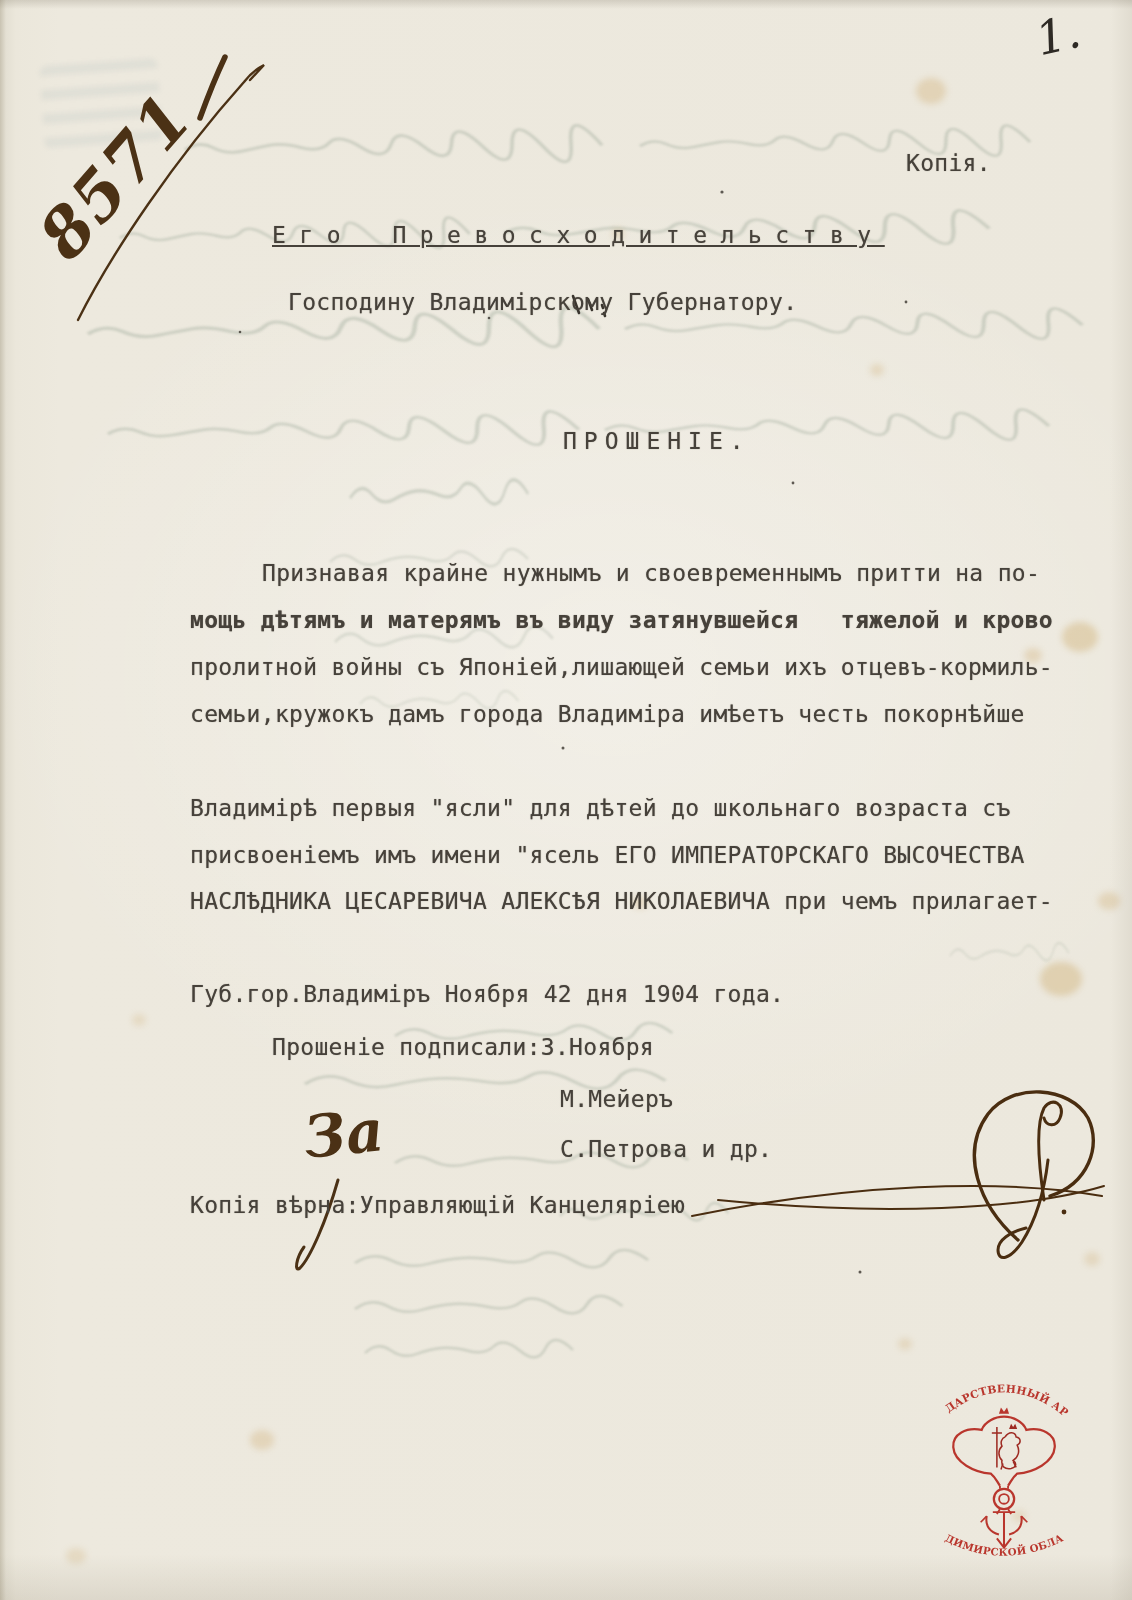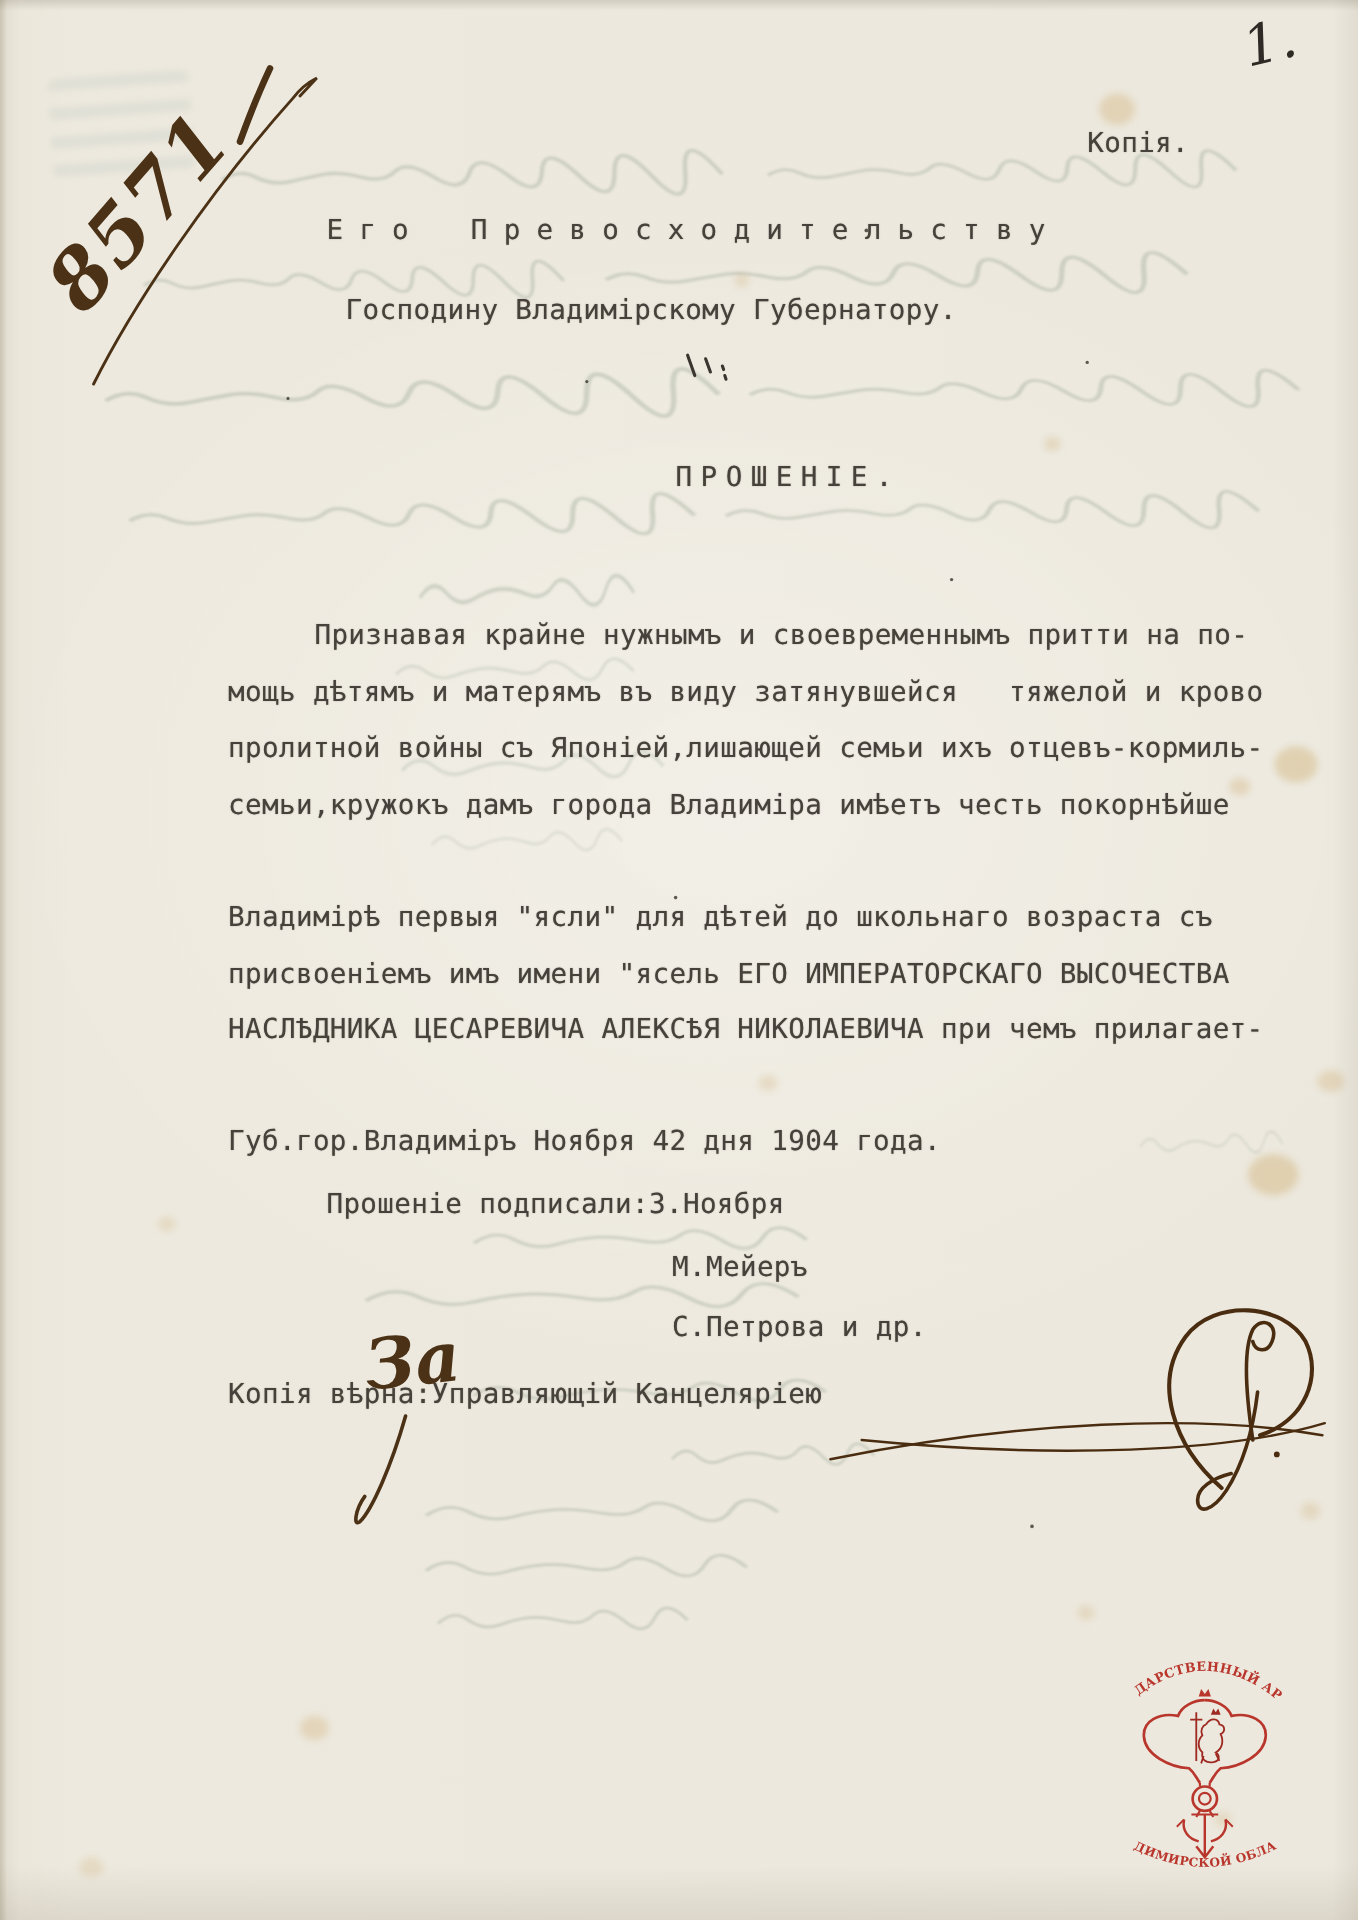--- a/index.html
+++ b/index.html
@@ -21,22 +21,23 @@
       linear-gradient(270deg, rgba(120,110,90,.10), rgba(120,110,90,0) 22px);
   }
   .typed{
     position:absolute;
     font-size:23px;
     line-height:28px;
     color:#46413a;
     letter-spacing:.3px;
     white-space:pre;
     text-shadow:0 0 1px rgba(70,63,54,.55);
-  }
-  .spread{letter-spacing:13.5px;word-spacing:11px;}
+    margin-top:43px;
+  }
+  .spread{letter-spacing:13.5px;word-spacing:11px;text-decoration:underline;}
   .spread-sm{letter-spacing:7px;}
   .hand{
     position:absolute;
     font-family:"DejaVu Serif","Liberation Serif",serif;
     font-style:italic;
     color:#4b3115;
   }
   .stain{position:absolute;border-radius:50%;filter:blur(3px);pointer-events:none;}
   .corner-ghost{
     position:absolute;left:42px;top:62px;width:118px;height:84px;
@@ -131,21 +132,21 @@
 
   <div class="typed" style="left:906px;top:106px;">Копія.</div>
 
   <div class="typed spread" style="left:272px;top:178px;">Его Превосходительству</div>
 
   <div class="typed" style="left:288px;top:245px;">Господину Владимірскому Губернатору.</div>
 
   <div class="typed spread-sm" style="left:563px;top:384px;">ПРОШЕНІЕ.</div>
 
   <div class="typed" style="left:262px;top:516px;">Признавая крайне нужнымъ и своевременнымъ притти на по-</div>
-  <div class="typed" style="left:190px;top:563px;">мощь дѣтямъ и матерямъ въ виду затянувшейся   тяжелой и крово</div>
+  <div class="typed" style="left:190px;top:563px;font-weight:bold;">мощь дѣтямъ и матерямъ въ виду затянувшейся   тяжелой и крово</div>
   <div class="typed" style="left:190px;top:610px;">пролитной войны съ Японіей,лишающей семьи ихъ отцевъ-кормиль-</div>
   <div class="typed" style="left:190px;top:657px;">семьи,кружокъ дамъ города Владиміра имѣетъ честь покорнѣйше</div>
   <div class="typed" style="left:190px;top:751px;">Владимірѣ первыя "ясли" для дѣтей до школьнаго возраста съ</div>
   <div class="typed" style="left:190px;top:798px;">присвоеніемъ имъ имени "ясель ЕГО ИМПЕРАТОРСКАГО ВЫСОЧЕСТВА</div>
   <div class="typed" style="left:190px;top:844px;">НАСЛѢДНИКА ЦЕСАРЕВИЧА АЛЕКСѢЯ НИКОЛАЕВИЧА при чемъ прилагает-</div>
   <div class="typed" style="left:190px;top:937px;">Губ.гор.Владиміръ Ноября 42 дня 1904 года.</div>
 
   <div class="typed" style="left:272px;top:990px;">Прошеніе подписали:З.Ноября</div>
   <div class="typed" style="left:560px;top:1042px;text-align:right;">М.Мейеръ</div>
   <div class="typed" style="left:560px;top:1092px;">С.Петрова и др.</div>

